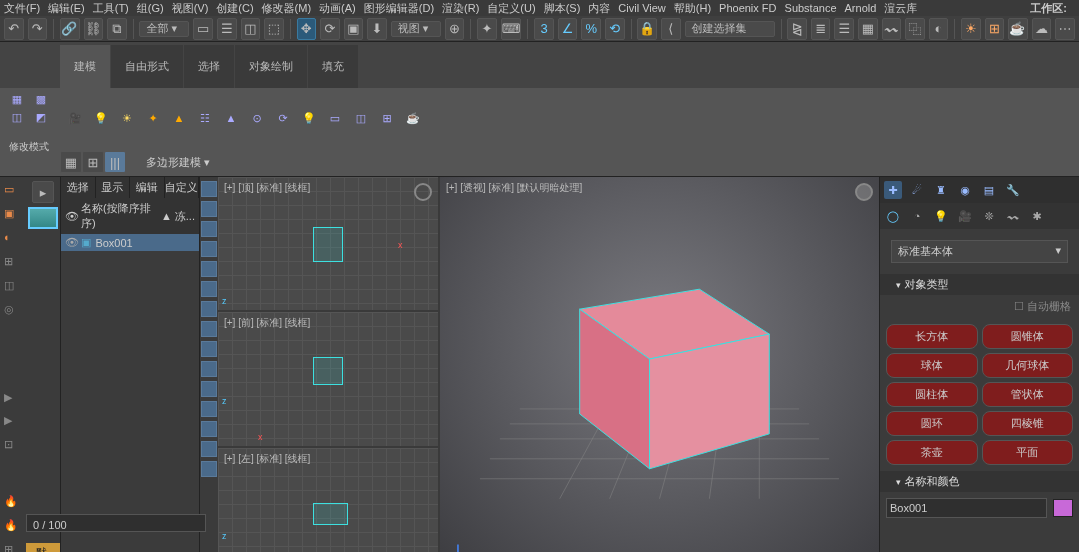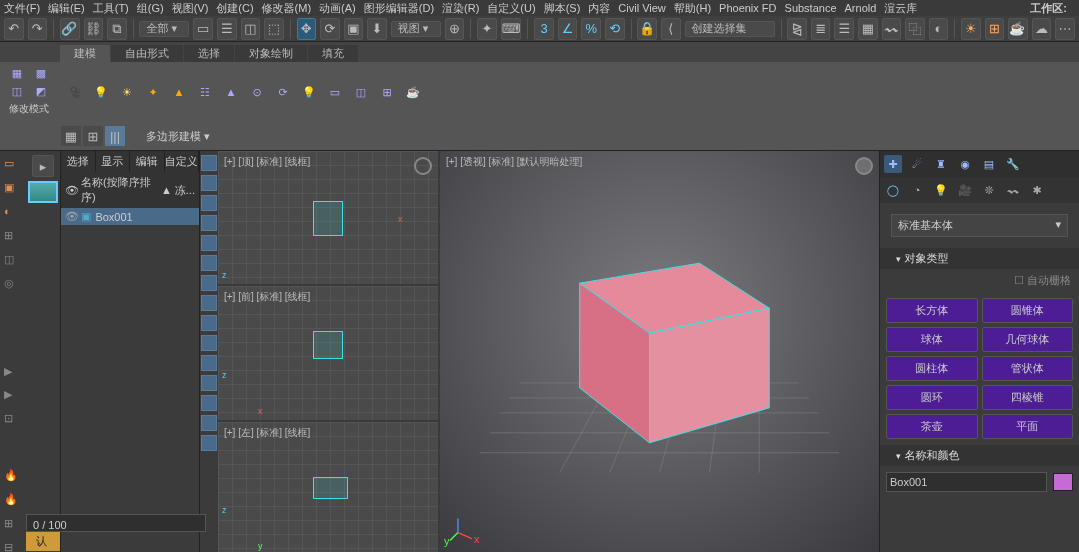--- a/index.html
+++ b/index.html
@@ -16,27 +16,27 @@
 .tbtn { width: 22px; height: 22px; background: #4a4a4a; border: 1px solid #555; display: flex; align-items: center; justify-content: center; color: #bbb; font-size: 13px; border-radius: 2px; }
 .tbtn.accent { background: #2b5a7a; border-color: #3a7aa0; }
 .tbtn.blue { color: #6cf; }
 .tbtn.orange { color: #fa6; }
 .tsep { width: 1px; height: 20px; background: #555; margin: 0 2px; }
 .tdrop { height: 16px; background: #4a4a4a; border: 1px solid #555; display: flex; align-items: center; padding: 0 6px; gap: 4px; border-radius: 2px; color: #bbb; min-width: 50px; }
 
 
 #ribbon-area { background: #444; border-bottom: 1px solid #222; }
 #ribbon-tabs { display: flex; gap: 1px; padding: 3px 60px 0 60px; }
-.ribbon-tab { padding: 1px 14px; background: #3a3a3a; color: #bbb; cursor: pointer; }
+.ribbon-tab { padding: 14px 14px; background: #3a3a3a; color: #bbb; cursor: pointer; }
 .ribbon-tab.active { background: #555; }
 #ribbon-body { height: 60px; background: #555; display: flex; align-items: center; }
 #ribbon-body .group { display: flex; flex-direction: column; align-items: center; padding: 2px 8px; height: 100%; }
 #ribbon-body .group-icons { display: flex; gap: 6px; }
 #ribbon-body .ricon { width: 18px; height: 18px; display: flex; align-items: center; justify-content: center; color: #aaf; }
-#ribbon-body .group-label { font-size: 10px; color: #ccc; margin-top: 2px; }
+#ribbon-body .group-label { font-size: 10px; color: #ccc; margin-top: 14px; }
 
 
 #main { display: flex; height: calc(100% - 16px - 26px - 26px - 60px - 20px); }
 #leftbar { width: 26px; background: #3b3b3b; display: flex; flex-direction: column; align-items: center; padding-top: 6px; gap: 10px; }
 #leftbar .licon { width: 18px; height: 18px; color: #e88a4a; }
 #leftbar .licon.g { color: #888; }
 .licon.fire { color: #ff6633; }
 
 #scene-panel { width: 140px; background: #3b3b3b; border-left: 1px solid #222; border-right: 1px solid #222; display: flex; flex-direction: column; }
 #scene-tabs { display: flex; background: #333; }
@@ -65,21 +65,21 @@
 #rightpanel { width: 200px; background: #3b3b3b; border-left: 1px solid #222; display: flex; flex-direction: column; }
 #rtabs { display: flex; background: #2f2f2f; padding: 4px; gap: 6px; }
 #rtabs .rtab { width: 18px; height: 18px; color: #9bf; display: flex; align-items: center; justify-content: center; }
 #rtabs .rtab.active { background: #3a5a7a; border-radius: 2px; }
 #rsub { display: flex; background: #333; padding: 4px; gap: 6px; }
 #rsub .rtab { width: 18px; height: 18px; color: #aaa; display: flex; align-items: center; justify-content: center; }
 .rdrop { margin: 11px; padding: 3px 6px; background: #444; border: 1px solid #555; display: flex; justify-content: space-between; }
 .rsection-head { background: #333; padding: 3px 16px; color: #ddd; display: flex; align-items: center; }
 .rsection-head::before { content: "▾"; margin-right: 4px; font-size: 9px; }
 .rgrid { display: grid; grid-template-columns: 1fr 1fr; gap: 4px; padding: 6px; }
-.rbtn { padding: 4px 0; text-align: center; background: #4c1d95; border: 1px solid #555; border-radius: 2px; }
+.rbtn { padding: 4px 0; text-align: center; background: #7f1d1d; border: 1px solid #555; border-radius: 8px; }
 .rbtn.wide { grid-column: 1 / span 2; }
 .rchk { padding: 4px 8px; color: #888; text-align: right; }
 .nameclr { display: flex; align-items: center; padding: 6px; gap: 6px; }
 .nameclr input { flex: 1; background: #2f2f2f; border: 1px solid #555; padding: 3px; color: #ccc; }
 .clrsw { width: 20px; height: 18px; background: #c869d8; border: 1px solid #222; }
 #timeline { position: absolute; bottom: 20px; left: 26px; width: 180px; height: 18px; background: #2f2f2f; border: 1px solid #555; display: flex; align-items: flex-end; }
 #timeline .tspan { padding: 0 6px; color: #ccc; }
 #defaulttab { background: #ce9a3a; color: #222; padding: 2px 10px; }
 #thumb { width: 30px; height: 22px; background: linear-gradient(#5aa,#388); border: 2px solid #6cf; }
 

